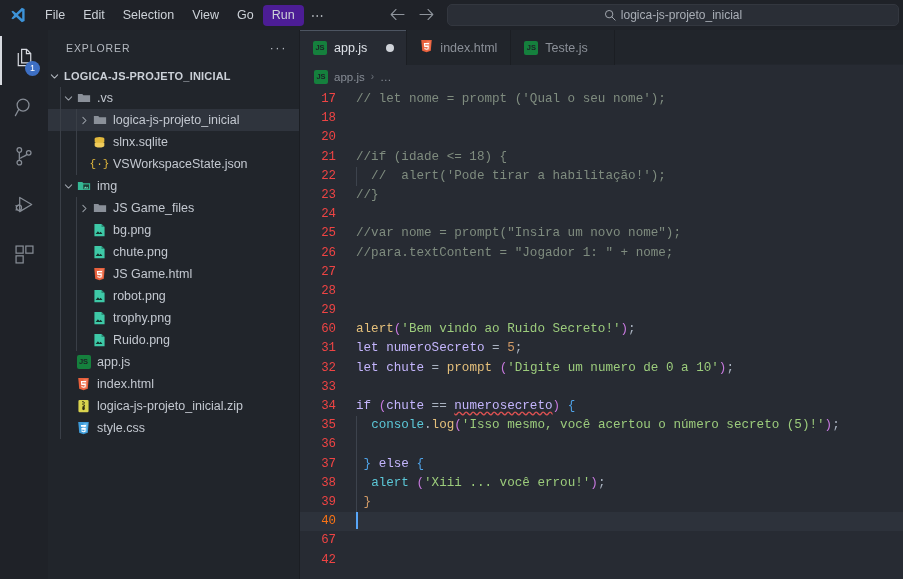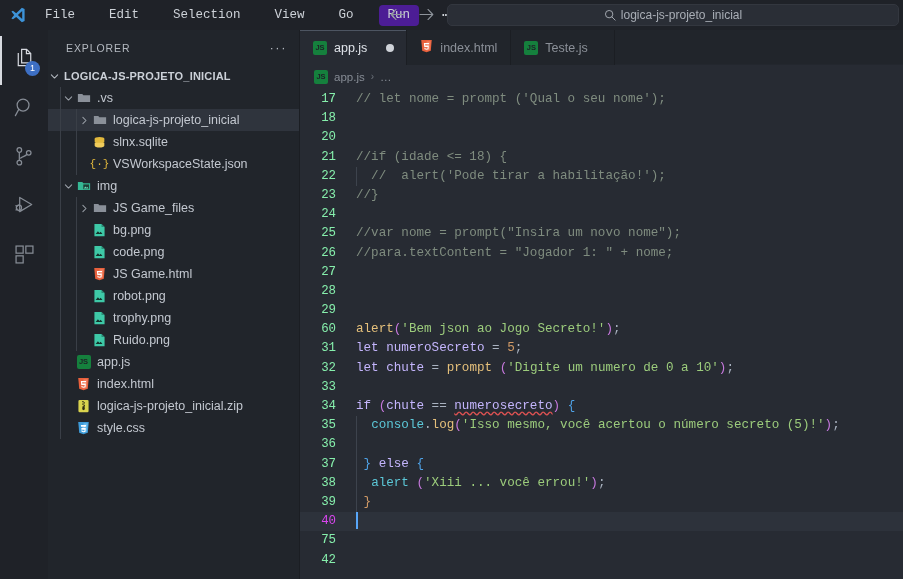--- a/index.html
+++ b/index.html
@@ -13,21 +13,21 @@
 
   
   .titlebar {
     height: 30px; flex: 0 0 30px;
     background: #1f2228;
     display: flex; align-items: center;
     position: relative;
   }
   .vslogo { width: 36px; display: flex; align-items: center; justify-content: center; }
   .vslogo svg { display:block; }
-  .menus { display: flex; align-items: center; gap: 16px; font-family: Liberation Mono, monospace; }
+  .menus { display: flex; align-items: center; gap: 0px; }
   .menu-item {
     font-size: 12.5px; color: #cdd2d8;
     padding: 3px 9px; border-radius: 4px;
     line-height: 15px; white-space: nowrap;
   }
   .menu-item.active { background: #4c1d95; }
   .menu-more { color: #cdd2d8; font-size: 13px; padding: 3px 7px; letter-spacing: 1px; }
 
   .nav-arrows {
     position: absolute; left: 390px; top: 0; height: 30px;
@@ -140,23 +140,23 @@
     font-size: 12.6px; line-height: 19.2px;
     padding-top: 2px;
   }
   .cline { height: 19.2px; display: flex; align-items: center; white-space: pre; position: relative; }
   .cline.active { background: #2d323b; }
   .cline.active::after {
     content: ''; position: absolute; left: 0; right: 0; bottom: 0; height: 0px;
   }
   .ln {
     width: 56px; flex: 0 0 56px; text-align: right; padding-right: 20px;
-    color: #86efac; font-size: 12.4px;
-  }
-  .cline.active .ln { color: #d946ef; }
+    color: #ef4444; font-size: 12.4px;
+  }
+  .cline.active .ln { color: #f97316; }
   .ctext { flex: 1 1 auto; position: relative; }
   .guide {
     display: inline-block; width: 0; border-left: 1px solid #3d434d;
     height: 19.2px; vertical-align: top; margin-right: -1px;
   }
   .cursor {
     display: inline-block; width: 2px; height: 17px; background: #58a6f8;
     vertical-align: middle; margin-bottom: 1px;
   }
 
@@ -396,21 +396,21 @@
               <span class="indent-guide" style="left: 12px;"></span>
               <span class="indent-guide" style="left: 28px;"></span>
               <span class="twisty" style="margin-left: 30px;"></span>
               <span class="ic">
                 <svg width="13" height="14" viewBox="0 0 14 16">
                   <path d="M1.2 1h8l3.6 3.6V15H1.2z" fill="#3ec9a7"></path>
                   <path d="M9.3 1.1v3.6h3.5z" fill="#2a8a74"></path>
                   <path d="M2.6 12.6l2.6-3.2 1.8 2 1.3-1.4 2.1 2.6z" fill="#13322b"></path>
                 </svg>
               </span>
-              <span class="lbl">code.png</span>
+              <span class="lbl">chute.png</span>
             </div>
             <div class="row">
               <span class="indent-guide" style="left: 12px;"></span>
               <span class="indent-guide" style="left: 28px;"></span>
               <span class="twisty" style="margin-left: 30px;"></span>
               <span class="ic">
                 <svg width="13" height="14" viewBox="0 0 14 16">
                   <path d="M1 1h12l-1.1 12.3L7 15l-4.9-1.7z" fill="#e8603c"></path>
                   <path d="M7 2.6v11.1l3.8-1.3.9-9.8z" fill="#f07c5c"></path>
                   <path d="M4 4.6h6l-.15 1.5H5.5l.12 1.4h4.1l-.4 4.1L7 12.3l-2.3-.7-.15-1.6h1.15l.08.8 1.22.35 1.3-.37.14-1.5H4.45z" fill="#fff"></path>
@@ -542,29 +542,29 @@
           <div class="cline"><span class="ln">20</span><span class="ctext"></span></div>
           <div class="cline"><span class="ln">21</span><span class="ctext"><span class="t-com">//if (idade &lt;= 18) {</span></span></div>
           <div class="cline"><span class="ln">22</span><span class="ctext"><span class="guide"></span><span class="t-com">  //  alert('Pode tirar a habilitação!');</span></span></div>
           <div class="cline"><span class="ln">23</span><span class="ctext"><span class="t-com">//}</span></span></div>
           <div class="cline"><span class="ln">24</span><span class="ctext"></span></div>
           <div class="cline"><span class="ln">25</span><span class="ctext"><span class="t-com">//var nome = prompt("Insira um novo nome");</span></span></div>
           <div class="cline"><span class="ln">26</span><span class="ctext"><span class="t-com">//para.textContent = "Jogador 1: " + nome;</span></span></div>
           <div class="cline"><span class="ln">27</span><span class="ctext"></span></div>
           <div class="cline"><span class="ln">28</span><span class="ctext"></span></div>
           <div class="cline"><span class="ln">29</span><span class="ctext"></span></div>
-          <div class="cline"><span class="ln">60</span><span class="ctext"><span class="t-fn">alert</span><span class="t-paren">(</span><span class="t-str">'Bem json ao Jogo Secreto!'</span><span class="t-paren">)</span><span class="t-pun">;</span></span></div>
+          <div class="cline"><span class="ln">60</span><span class="ctext"><span class="t-fn">alert</span><span class="t-paren">(</span><span class="t-str">'Bem vindo ao Ruido Secreto!'</span><span class="t-paren">)</span><span class="t-pun">;</span></span></div>
           <div class="cline"><span class="ln">31</span><span class="ctext"><span class="t-kw">let</span><span class="t-plain"> </span><span class="t-var">numeroSecreto</span><span class="t-plain"> </span><span class="t-pun">=</span><span class="t-plain"> </span><span class="t-num">5</span><span class="t-pun">;</span></span></div>
           <div class="cline"><span class="ln">32</span><span class="ctext"><span class="t-kw">let</span><span class="t-plain"> </span><span class="t-var">chute</span><span class="t-plain"> </span><span class="t-pun">=</span><span class="t-plain"> </span><span class="t-fn">prompt</span><span class="t-plain"> </span><span class="t-paren">(</span><span class="t-str">'Digite um numero de 0 a 10'</span><span class="t-paren">)</span><span class="t-pun">;</span></span></div>
           <div class="cline"><span class="ln">33</span><span class="ctext"></span></div>
           <div class="cline"><span class="ln">34</span><span class="ctext"><span class="t-kw">if</span><span class="t-plain"> </span><span class="t-paren">(</span><span class="t-var">chute</span><span class="t-plain"> </span><span class="t-pun">==</span><span class="t-plain"> </span><span class="t-var err-underline">numerosecreto</span><span class="t-paren">)</span><span class="t-plain"> </span><span class="t-paren2">{</span></span></div>
           <div class="cline"><span class="ln">35</span><span class="ctext"><span class="guide"></span><span class="t-plain">  </span><span class="t-obj">console</span><span class="t-plain">.</span><span class="t-fn">log</span><span class="t-paren">(</span><span class="t-str">'Isso mesmo, você acertou o número secreto (5)!'</span><span class="t-paren">)</span><span class="t-pun">;</span></span></div>
           <div class="cline"><span class="ln">36</span><span class="ctext"><span class="guide"></span></span></div>
           <div class="cline"><span class="ln">37</span><span class="ctext"><span class="guide"></span><span class="t-plain"> </span><span class="t-paren2">}</span><span class="t-plain"> </span><span class="t-kw">else</span><span class="t-plain"> </span><span class="t-paren2">{</span></span></div>
           <div class="cline"><span class="ln">38</span><span class="ctext"><span class="guide"></span><span class="t-plain">  </span><span class="t-obj">alert</span><span class="t-plain"> </span><span class="t-paren">(</span><span class="t-str">'Xiii ... você errou!'</span><span class="t-paren">)</span><span class="t-pun">;</span></span></div>
           <div class="cline"><span class="ln">39</span><span class="ctext"><span class="guide"></span><span class="t-plain"> </span><span class="t-num">}</span></span></div>
           <div class="cline active"><span class="ln">40</span><span class="ctext"><span class="cursor"></span></span></div>
-          <div class="cline"><span class="ln">75</span><span class="ctext"></span></div>
+          <div class="cline"><span class="ln">67</span><span class="ctext"></span></div>
           <div class="cline"><span class="ln">42</span><span class="ctext"></span></div>
         </div>
     </div>
   </div>
 </div>
 
 </body></html>

